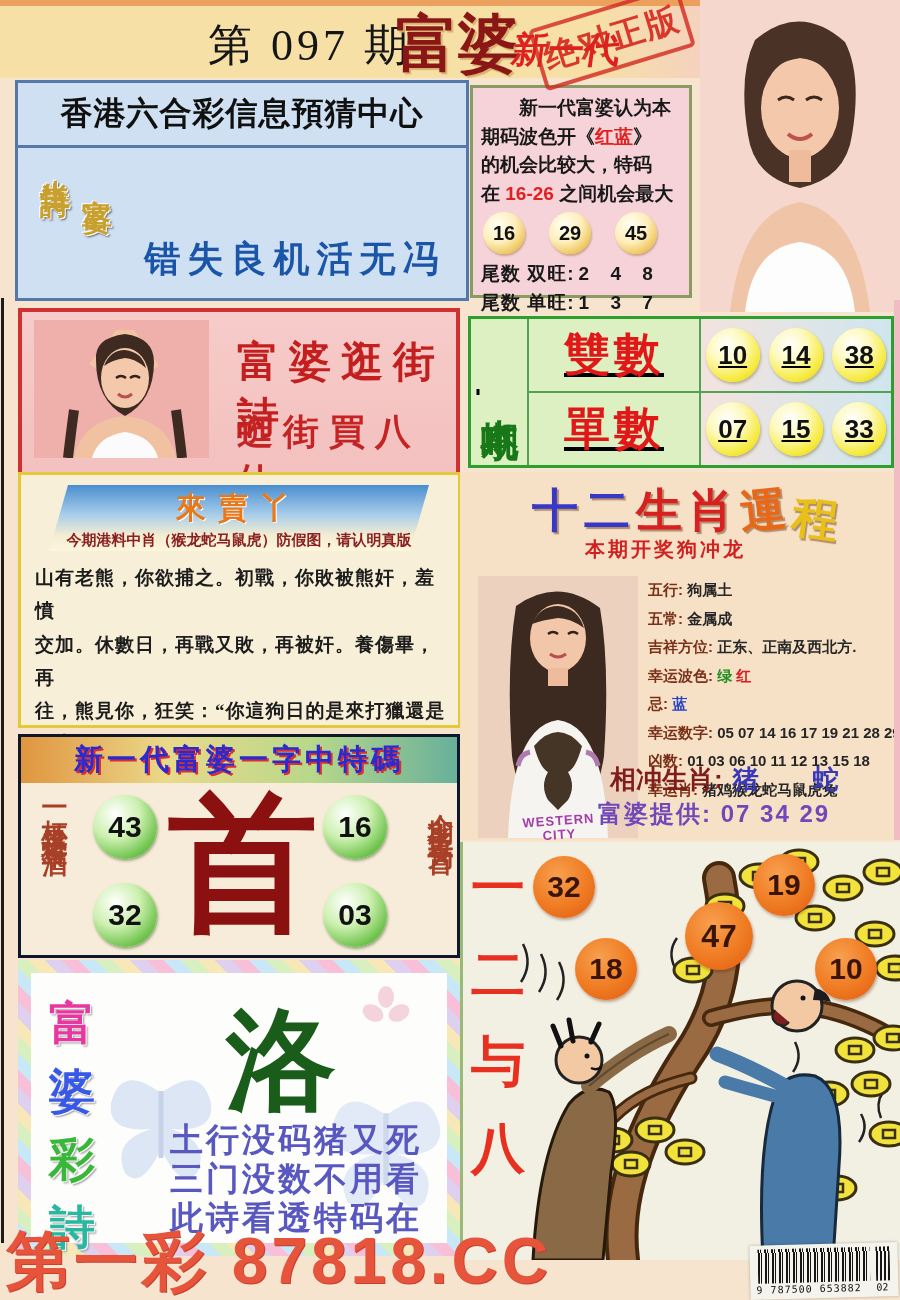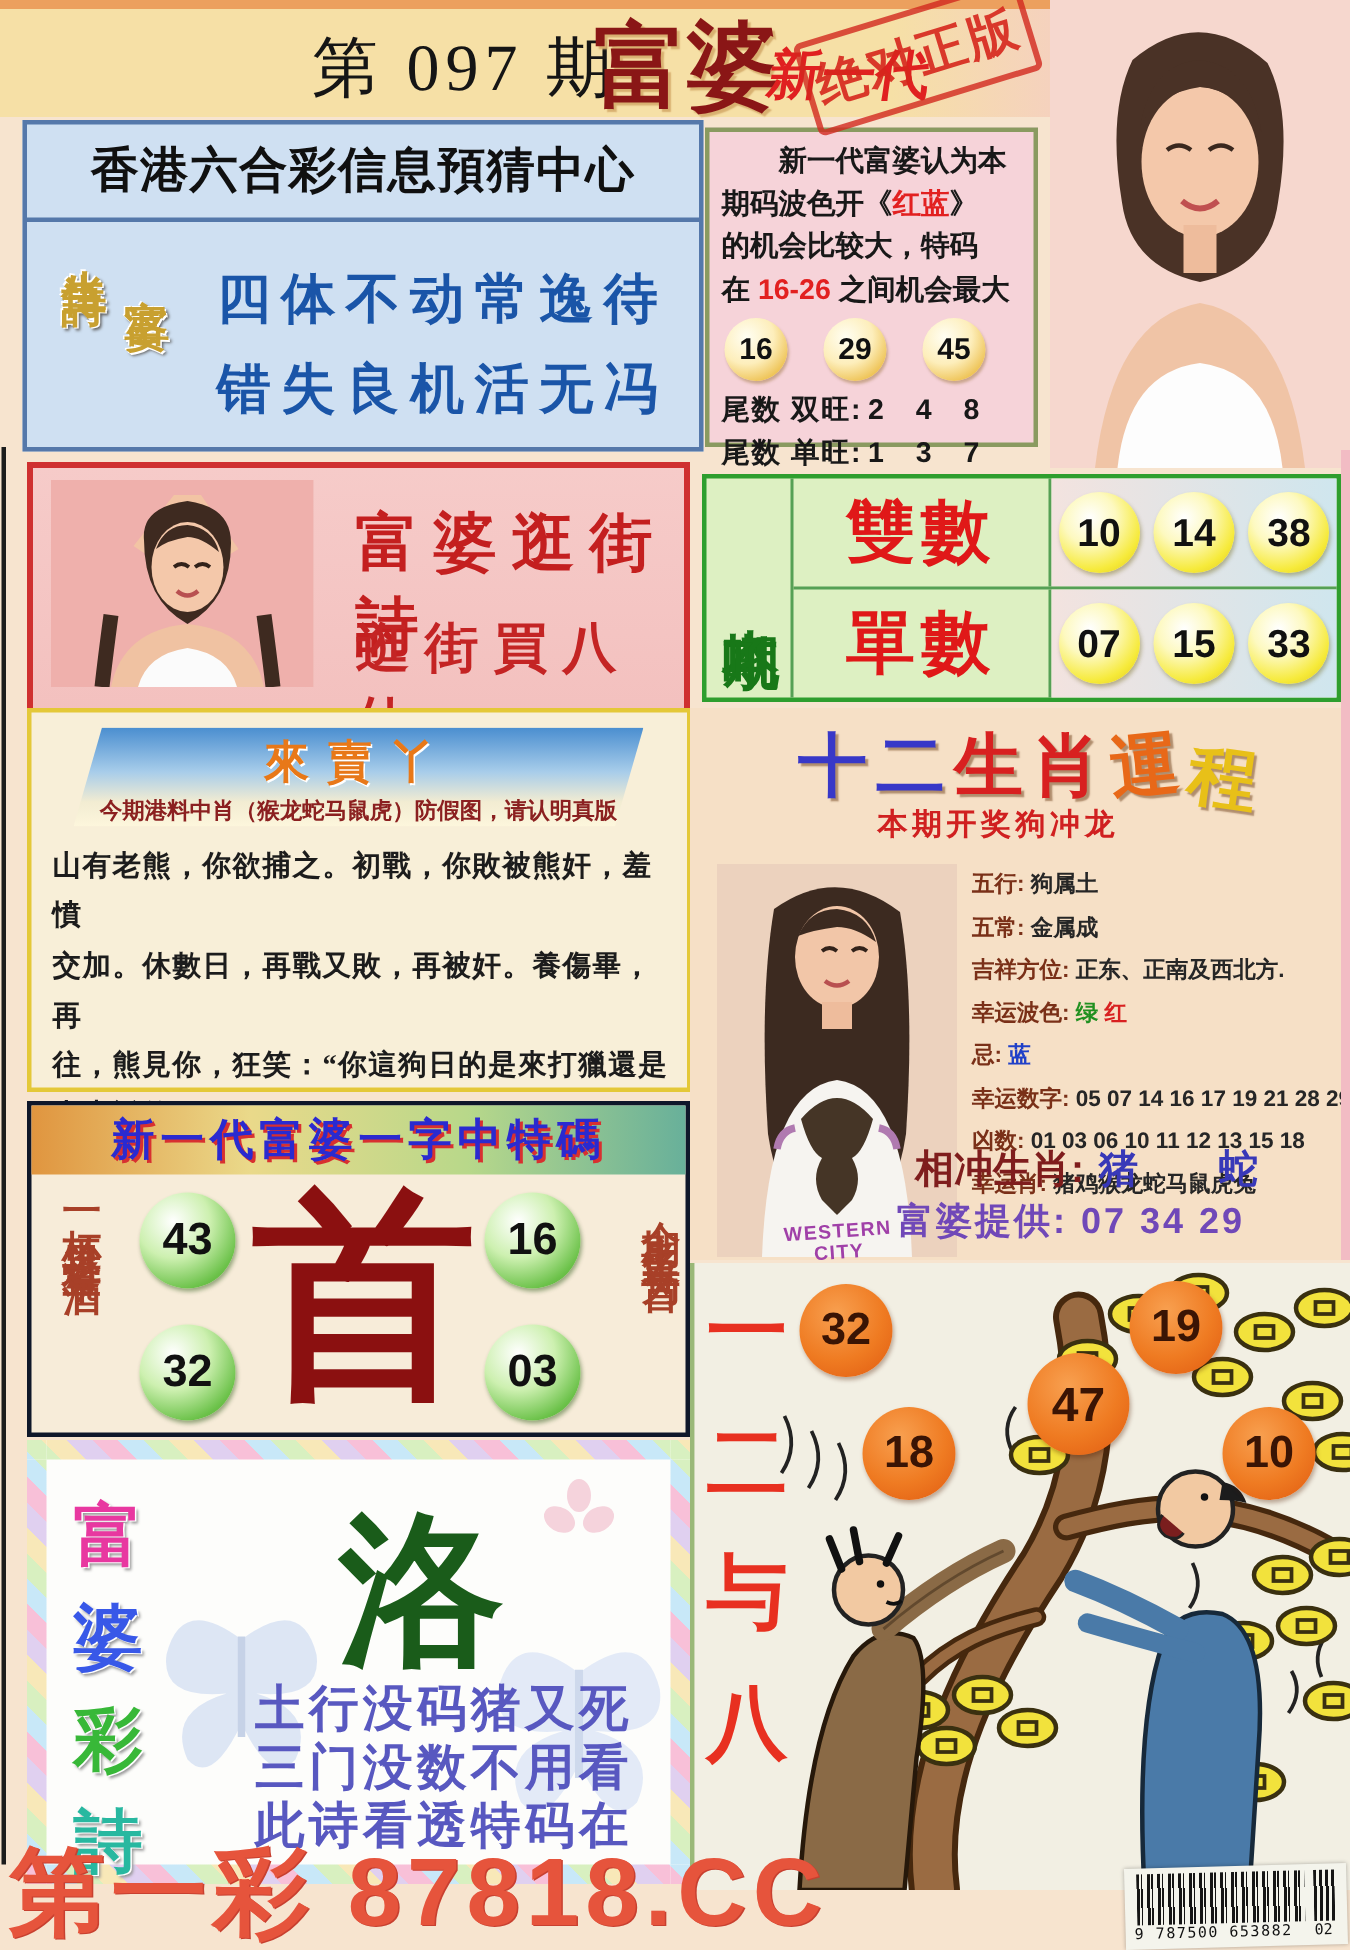--- a/index.html
+++ b/index.html
@@ -51,21 +51,21 @@
   #street-box{left:18px;top:308px;width:442px;height:180px;border:4px solid #cf3030;
     background:linear-gradient(180deg,#f6cbc9,#f3c0be);box-sizing:border-box;text-decoration:underline;}
   #street-photo{left:12px;top:8px;width:175px;height:138px;background:#efb9b4;overflow:hidden;}
   #street-title{left:215px;top:22px;font-size:42px;font-weight:900;color:#c41f1f;letter-spacing:10px;
     font-family:"Liberation Serif",serif;}
   #street-line{left:215px;top:96px;font-size:36px;font-weight:900;color:#c42424;letter-spacing:10px;
     font-family:"Liberation Serif",serif;}
 
   
   #roar-box{left:468px;top:316px;width:426px;height:152px;border:3px solid #2e9e2e;background:#ddf0c2;
-    display:flex;box-sizing:border-box;}
+    display:flex;box-sizing:border-box;text-decoration:underline;}
   #roar-label{width:56px;border-right:2px solid #55a055;display:flex;align-items:center;justify-content:center;}
   #roar-label span{writing-mode:vertical-rl;font-size:38px;font-weight:900;color:#187818;letter-spacing:2px;}
   #roar-rows{flex:1;display:flex;flex-direction:column;}
   .roar-row{flex:1;display:flex;}
   .roar-row + .roar-row{border-top:2px solid #55a055;}
   .roar-name{width:170px;display:flex;align-items:center;justify-content:center;
     font-size:46px;font-weight:900;color:#e01818;border-right:2px solid #55a055;letter-spacing:4px;}
   .roar-balls{flex:1;display:flex;align-items:center;justify-content:space-around;
     background:linear-gradient(90deg,#f3e3df,#cfe6ee);}
   .ball-yellow{width:54px;height:54px;font-size:26px;
@@ -191,21 +191,20 @@
       <path d="M106 100 q8 -6 16 0" stroke="#3a281e" stroke-width="3" fill="none"></path>
       <path d="M88 134 q12 10 24 0" stroke="#c05050" stroke-width="4" fill="none"></path>
       <path d="M45 312 Q52 248 100 242 Q148 248 155 312 Z" fill="#fdfdfd"></path>
     </svg>
   </div>
 
   <div class="abs" id="info-box">
     <div class="abs" id="info-title">香港六合彩信息預猜中心</div>
     <div class="abs v-gold" id="side-top">富婆</div>
     <div class="abs v-gold" id="side-bottom">生肖詩</div>
-    <div class="abs info-poem" id="info-poem-1">四体不动常逸待</div>
     <div class="abs info-poem" id="info-poem-2">错失良机活无冯</div>
   </div>
 
   <div class="abs" id="forecast-box">
     <div id="forecast-line1">新一代富婆认为本</div>
     <div><span>期码波色开《</span><span class="hl-red">红蓝</span><span>》</span></div>
     <div>的机会比较大，特码</div>
     <div><span>在 </span><span class="hl-red">16-26</span><span> 之间机会最大</span></div>
     <div id="forecast-balls">
       <div class="ball ball-gold">16</div>

